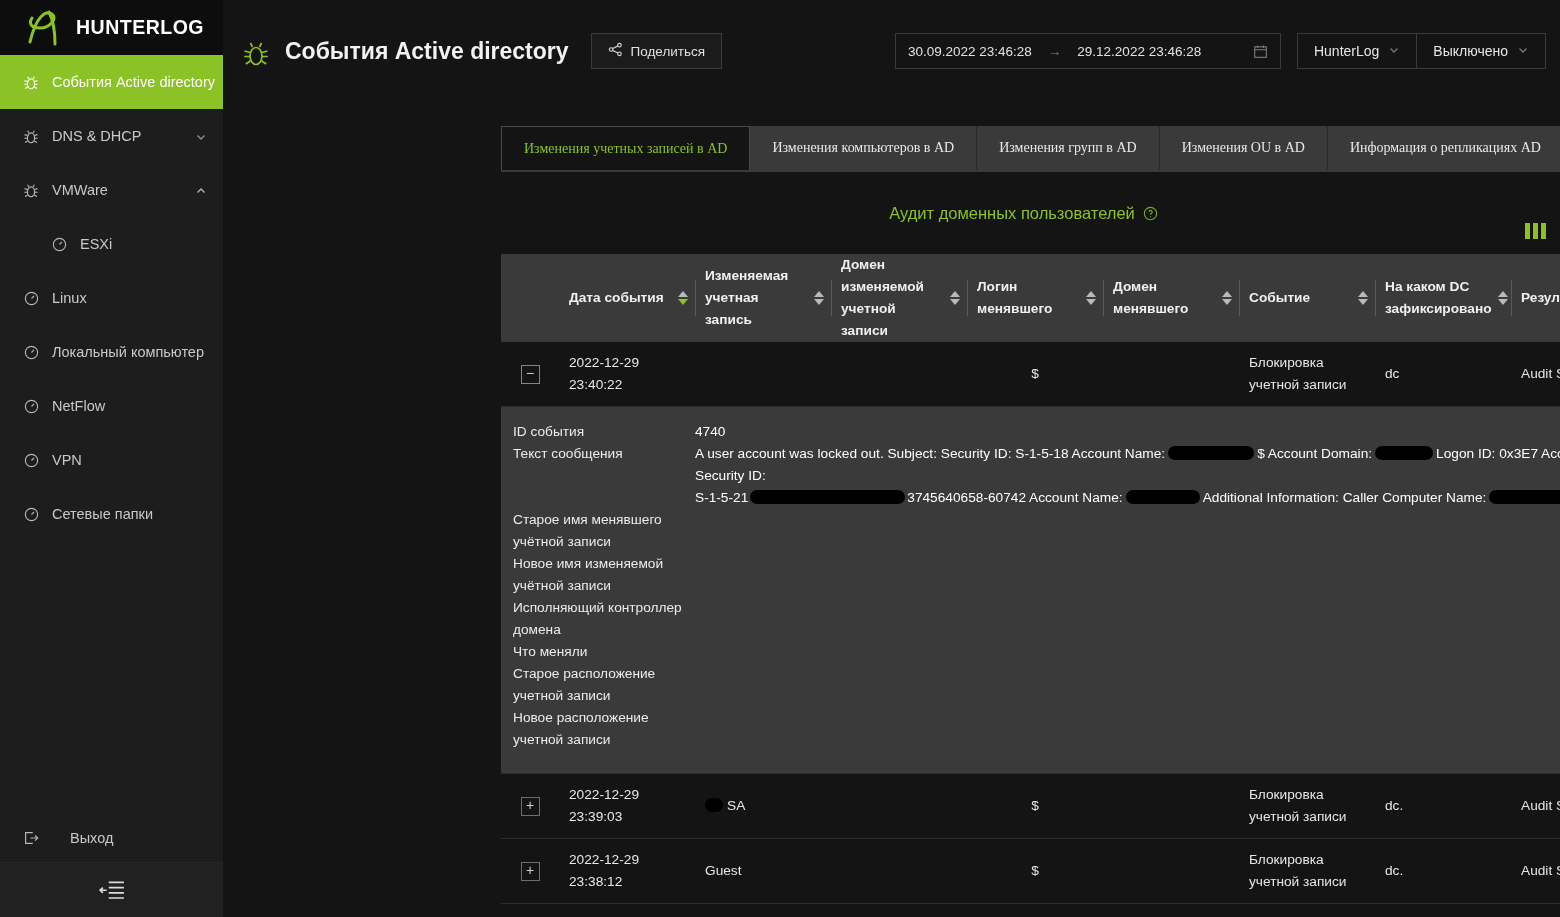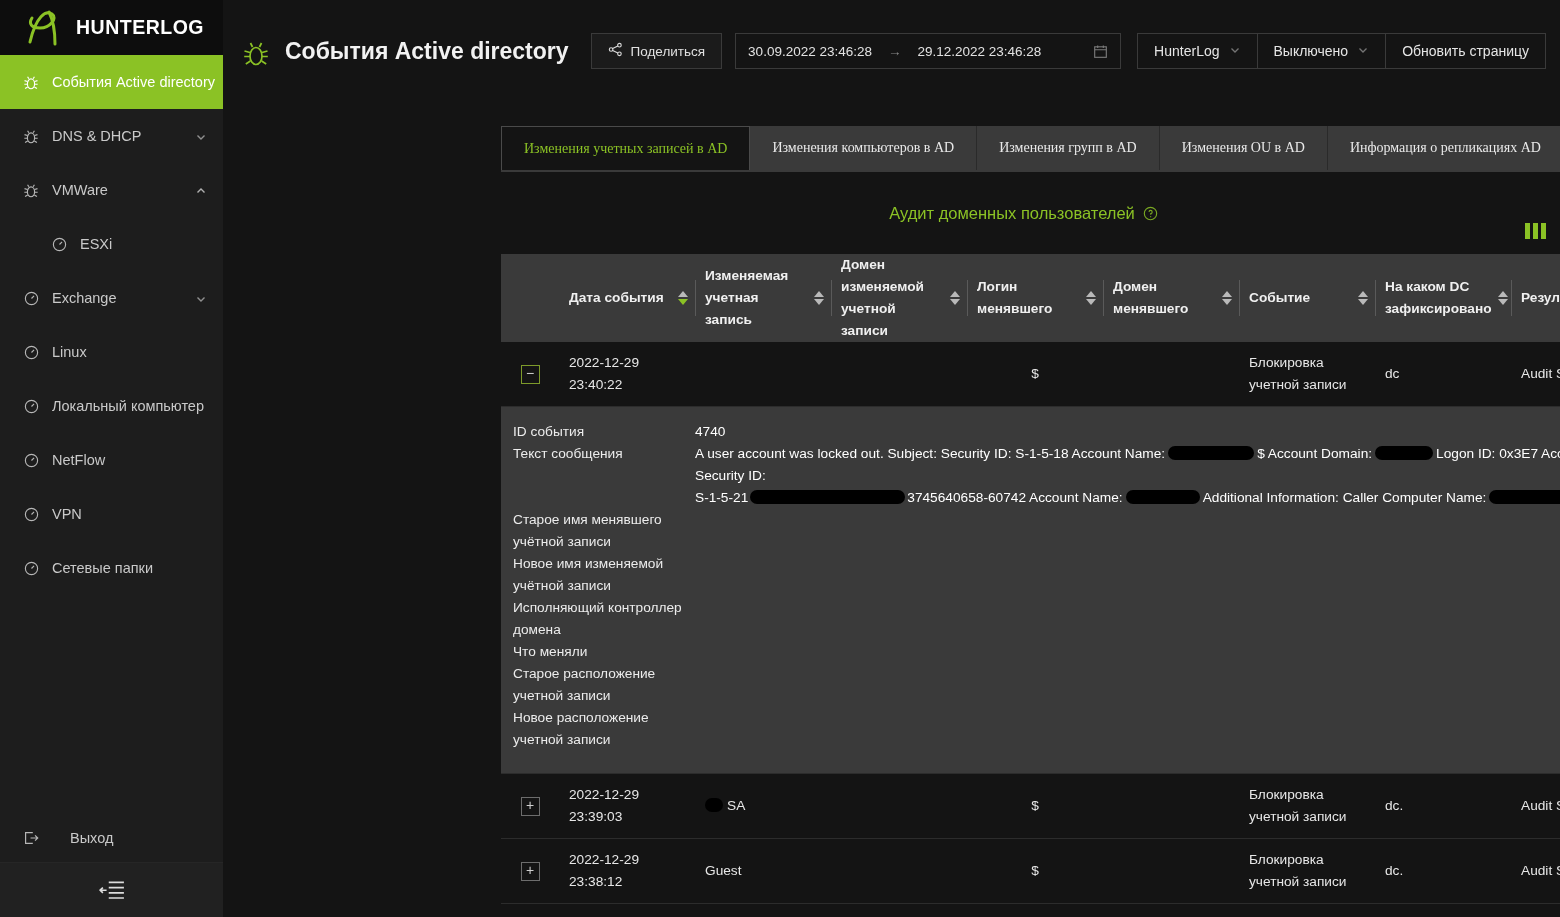--- a/index.html
+++ b/index.html
@@ -272,34 +272,20 @@
         <span class="nav-ico">
           <svg viewBox="0 0 20 20" width="17" height="17" fill="none" stroke="#b7b7b7" stroke-width="1.3">
               <circle cx="10" cy="10" r="7.2"></circle>
               <path d="M10 10 13 6.8"></path>
             </svg>
         </span>
         <span class="nav-label">ESXi</span>
       </div>
 
 
-      <div class="nav-item">
-        <span class="nav-ico">
-          <svg viewBox="0 0 20 20" width="17" height="17" fill="none" stroke="#b7b7b7" stroke-width="1.3">
-              <circle cx="10" cy="10" r="7.2"></circle>
-              <path d="M10 10 13 6.8"></path>
-            </svg>
-        </span>
-        <span class="nav-label">Exchange</span>
-        <span class="chev">
-          <svg viewBox="0 0 12 12" width="12" height="12" fill="none" stroke="#b7b7b7" stroke-width="1.4">
-              <path d="M2.5 4.5 6 8 9.5 4.5"></path>
-            </svg>
-        </span>
-      </div>
 
       <div class="nav-item">
         <span class="nav-ico">
           <svg viewBox="0 0 20 20" width="17" height="17" fill="none" stroke="#b7b7b7" stroke-width="1.3">
               <circle cx="10" cy="10" r="7.2"></circle>
               <path d="M10 10 13 6.8"></path>
             </svg>
         </span>
         <span class="nav-label">Linux</span>
       </div>
@@ -410,23 +396,20 @@
                 </svg>
             </span>
           </div>
           <div class="seg">
             <span>Выключено</span>
             <span class="chev">
               <svg viewBox="0 0 12 12" width="12" height="12" fill="none" stroke="#c4c4c4" stroke-width="1.3">
                   <path d="M2.5 4.5 6 8 9.5 4.5"></path>
                 </svg>
             </span>
-          </div>
-          <div class="seg">
-            <span>Обновить страницу</span>
           </div>
         </div>
       </div>
     </div>
 
     <div class="tabs">
       <div class="tab active">
         <span>Изменения учетных записей в AD</span>
       </div>
       <div class="tab">

